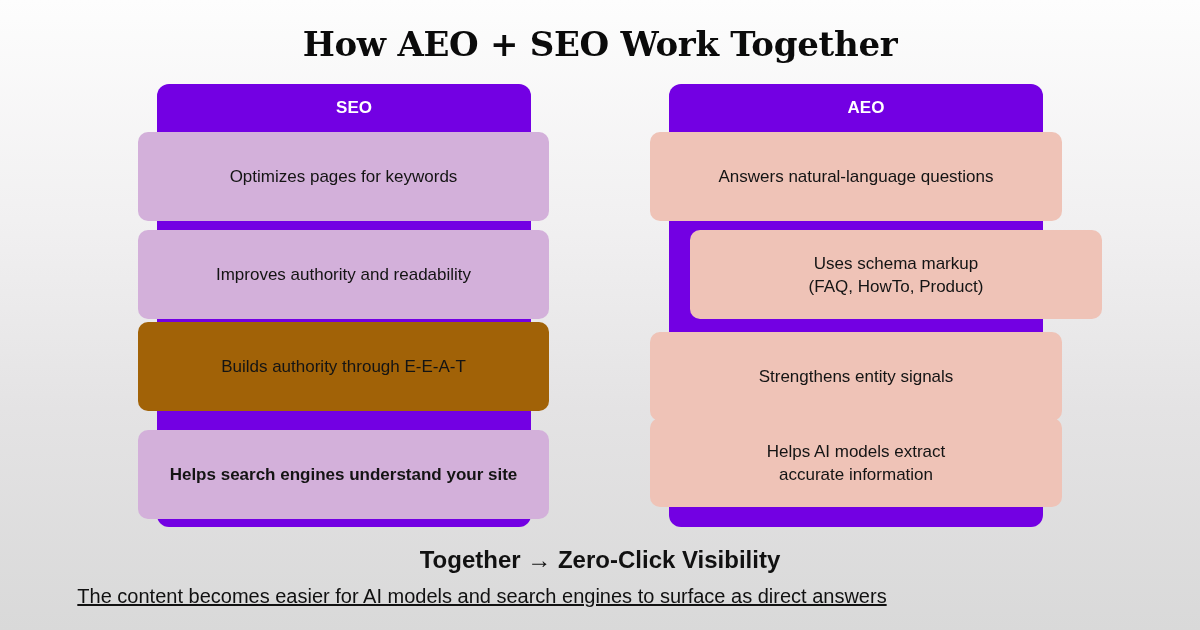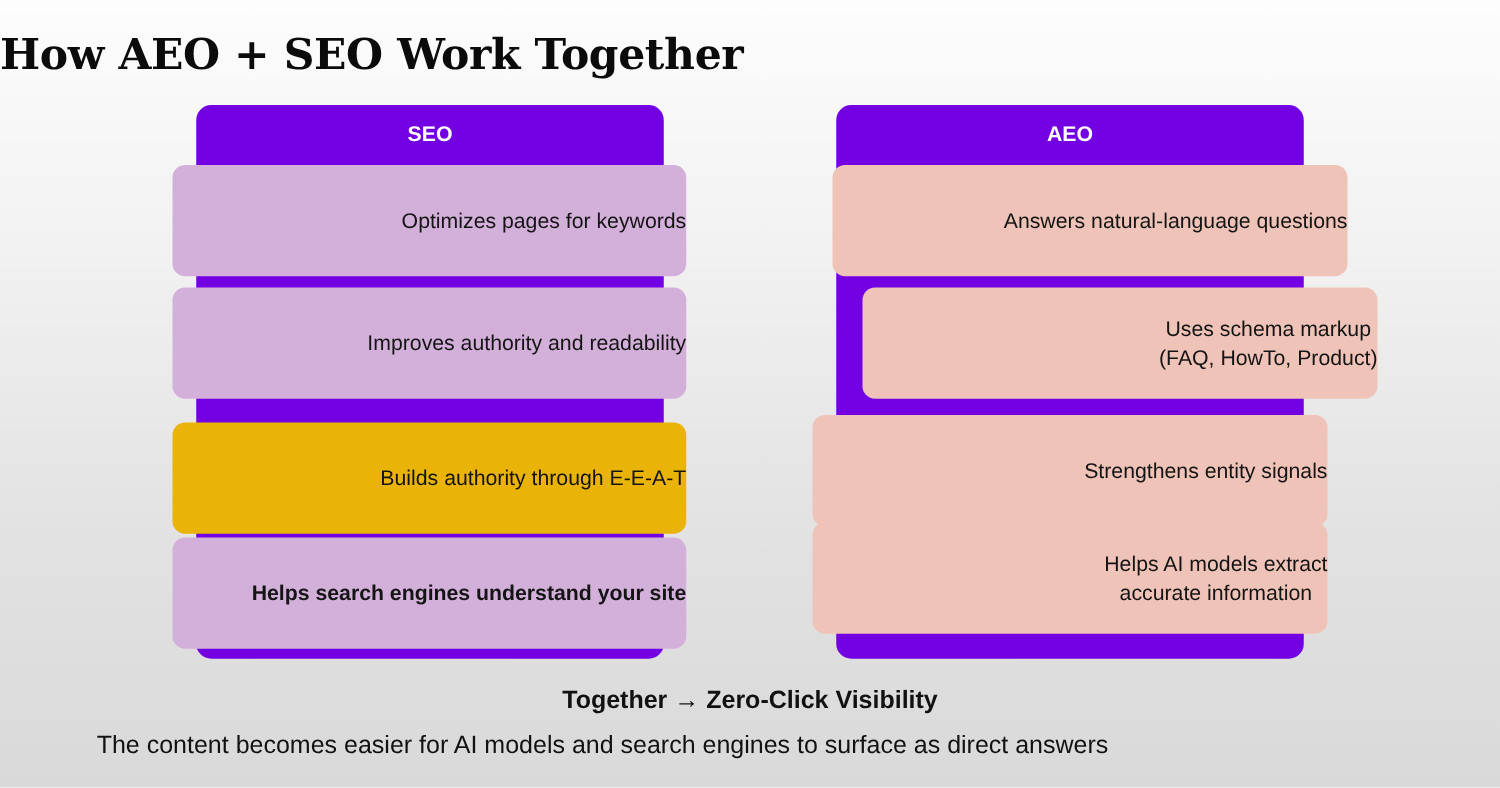--- a/index.html
+++ b/index.html
@@ -3,81 +3,81 @@
 <meta charset="utf-8">
 <style>
   html, body { margin: 0; padding: 0; }
   body {
     width: 1200px; height: 630px; overflow: hidden; position: relative;
     background: linear-gradient(180deg, #fdfdfd 0%, #f1f0f1 35%, #e4e3e4 65%, #d9d9d9 100%);
     font-family: "Liberation Sans", "DejaVu Sans", sans-serif;
     color: #111;
   }
   .title {
-    position: absolute; left: 0; top: 22px; width: 1200px; 
+    position: absolute; left: 0; top: 22px; width: 1200px; text-align: center;
     font-family: "DejaVu Serif", "Liberation Serif", serif;
     font-weight: bold; font-size: 34px; letter-spacing: -0.3px; color: #0b0b0b;
     line-height: 44px;
   }
   .column { position: absolute; top: 84px; }
   .col-seo { left: 138px; width: 411px; }
   .col-aeo { left: 650px; width: 412px; }
   .col-band {
     position: absolute; top: 0; height: 443px; width: 374px;
     background: var(--band); border-radius: 12px;
   }
   .col-seo .col-band { left: 19px; }
   .col-aeo .col-band { left: 19px; }
   .col-header {
     position: absolute; top: 0; left: 19px; width: 374px; height: 48px;
     display: flex; align-items: center; justify-content: center;
-    color: #fff; font-weight: bold; font-size: 17px;
+    color: #fff; font-weight: bold; font-size: 17px; padding-left: 10px;
   }
   .card {
     position: absolute; left: 0; width: 100%; height: 89px;
     border-radius: 10px;
-    display: flex; align-items: center; justify-content: flex-end; text-align: center;
+    display: flex; align-items: center; justify-content: center; text-align: center;
     font-size: 17px; line-height: 23px; color: #141414;
   }
   .card span { display: block; white-space: pre-line; }
   .footer-head {
     position: absolute; left: 0; top: 544px; width: 1200px; text-align: center;
-    font-size: 20px; font-weight: bold; color: #111; line-height: 32px;
+    font-size: 24px; font-weight: bold; color: #111; line-height: 32px;
   }
   .footer-sub {
     position: absolute; left: 0; top: 582px; width: 964px; text-align: center;
-    font-size: 20px; color: #111; line-height: 28px;
+    font-size: 20px; color: #111; line-height: 28px; text-decoration: underline;
   }
 </style>
 </head>
 <body>
 
 <div class="title">How AEO + SEO Work Together</div>
 
 <div class="column col-seo" style="--band:#7300e3;">
   <div class="col-band"></div>
   <div class="col-header">SEO</div>
   <div class="card" style="top:48px;background:#d3b0da;">
     <span>Optimizes pages for keywords</span>
   </div>
   <div class="card" style="top:146px;background:#d3b0da;">
     <span>Improves authority and readability</span>
   </div>
-  <div class="card" style="top:254px;background:#eab308;">
+  <div class="card" style="top:238px;background:#a16207;">
     <span>Builds authority through E-E-A-T</span>
   </div>
   <div class="card" style="top:346px;background:#d3b0da;font-weight:bold;">
     <span>Helps search engines understand your site</span>
   </div>
 </div>
 
 <div class="column col-aeo" style="--band:#7300e3;">
   <div class="col-band"></div>
   <div class="col-header">AEO</div>
-  <div class="card" style="top:48px;background:#efc3b7;margin-left:16px;">
+  <div class="card" style="top:48px;background:#efc3b7;">
     <span>Answers natural-language questions</span>
   </div>
   <div class="card" style="top:146px;background:#efc3b7;margin-left:40px;">
     <span>Uses schema markup
 (FAQ, HowTo, Product)</span>
   </div>
   <div class="card" style="top:248px;background:#efc3b7;">
     <span>Strengthens entity signals</span>
   </div>
   <div class="card" style="top:334px;background:#efc3b7;">

